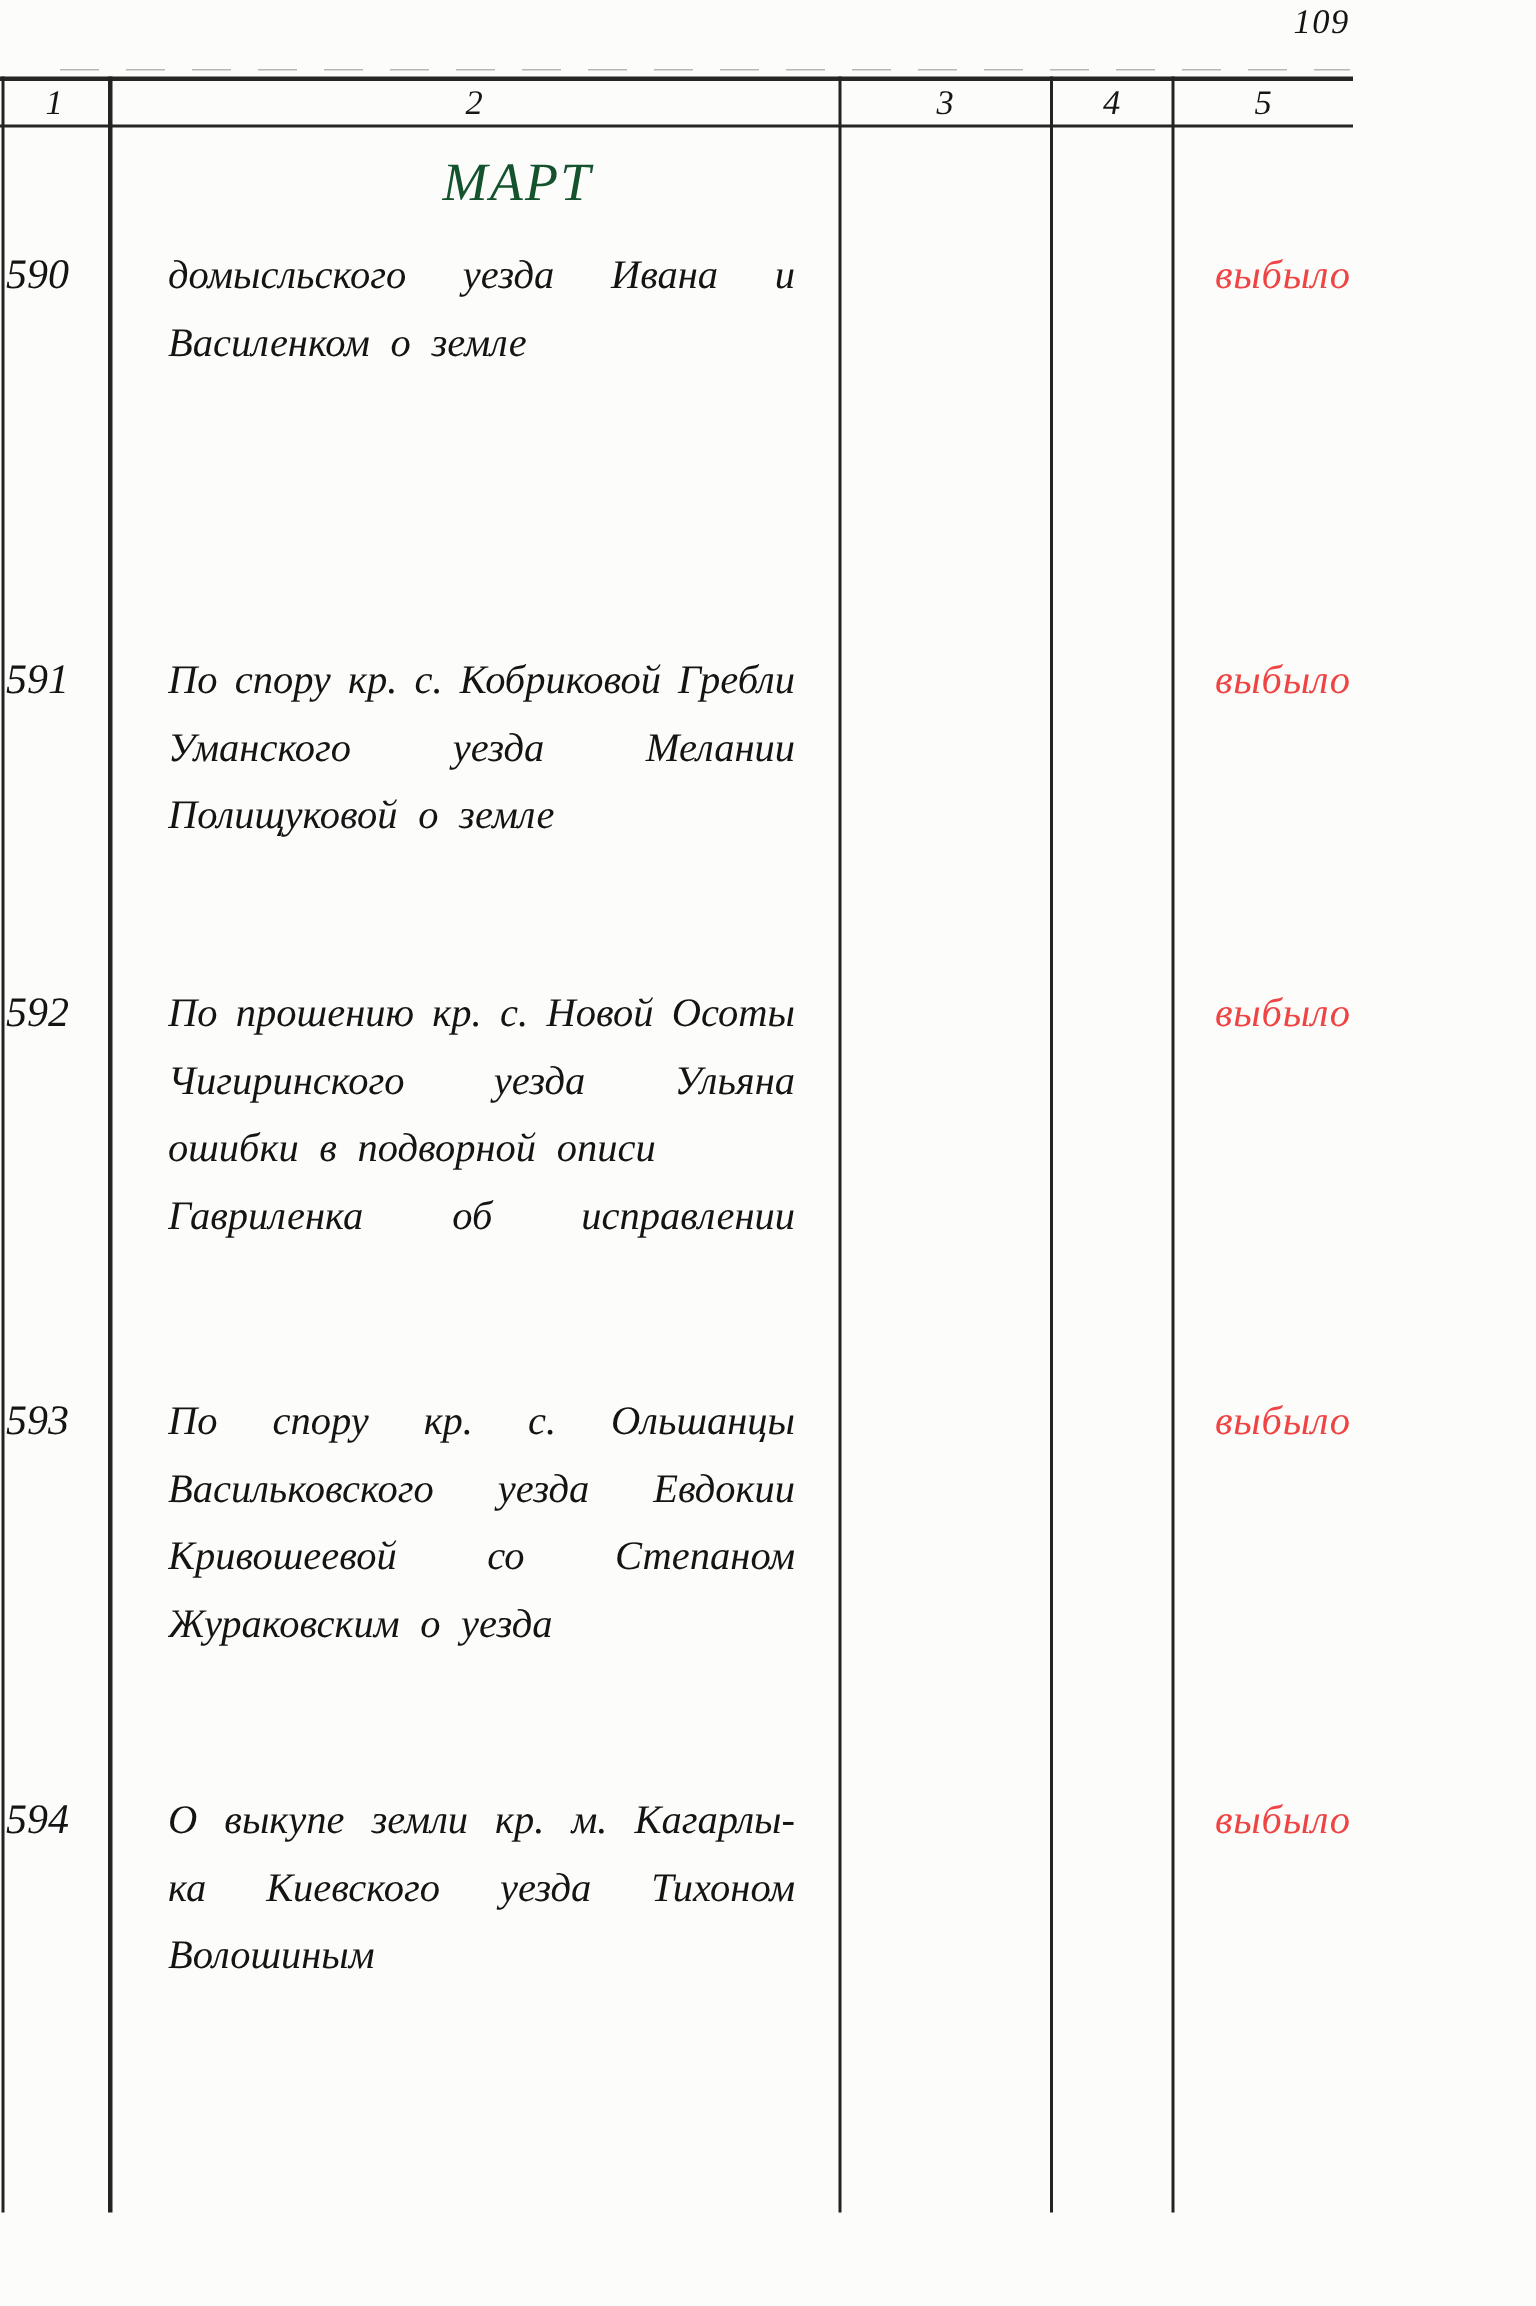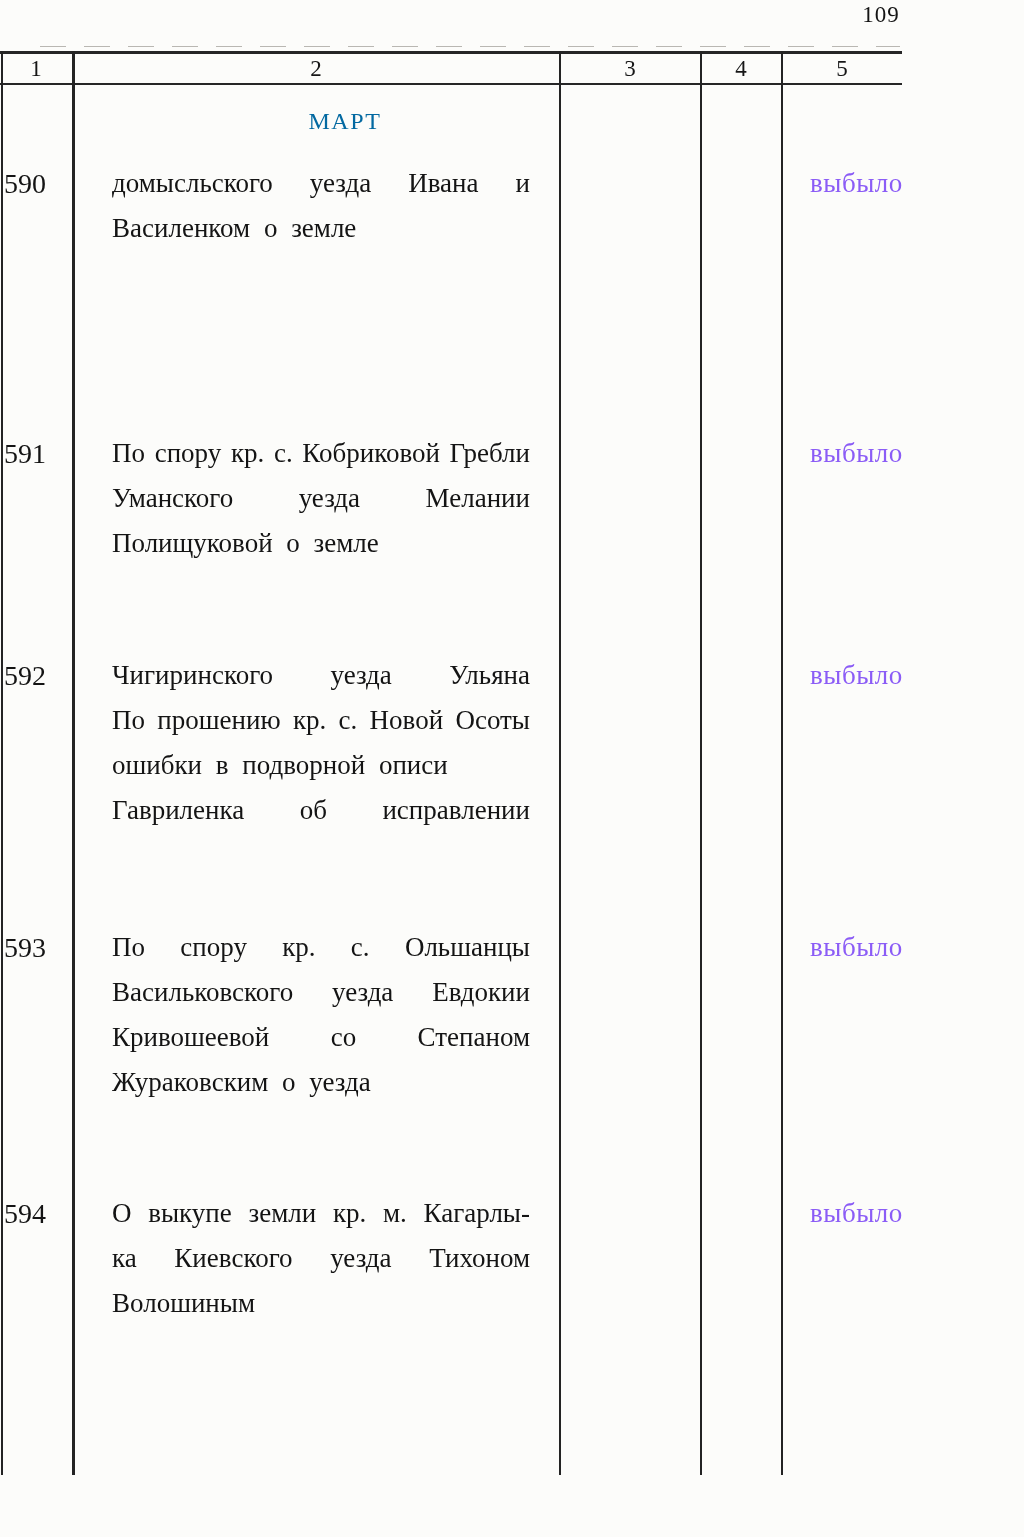--- a/index.html
+++ b/index.html
@@ -8,20 +8,21 @@
     font-family:"Liberation Serif","DejaVu Serif",serif;
   }
   .page{
     position:relative;
     width:1024px;
     height:1537px;
     margin:0 auto;
     background:#fcfcfa;
     color:#1a1a1a;
     overflow:hidden;
+    font-style:italic;
   }
   
   .page-number{
     position:absolute;
     left:856px; top:2px;
     width:50px;
     font-size:23px;
     letter-spacing:1px;
     text-align:center;
     color:#141414;
@@ -51,25 +52,25 @@
   .ch1{left:0;width:72px;}
   .ch2{left:72px;width:488px;}
   .ch3{left:560px;width:140px;}
   .ch4{left:701px;width:80px;}
   .ch5{left:782px;width:120px;}
   
   .month-header{
     position:absolute;
     left:215px;top:99px;width:260px;
     text-align:center;
-    font-size:24px;
+    font-size:36px;
     letter-spacing:1.5px;
     line-height:45px;
     height:45px;
-    color:#0369a1;
+    color:#14532d;
   }
   
   .row{position:absolute;left:0;width:1024px;}
   .row-590{top:161px;}
   .row-591{top:431px;}
   .row-592{top:653px;}
   .row-593{top:925px;}
   .row-594{top:1191px;}
   .case-no{
     position:absolute;left:4px;top:0;width:60px;
@@ -91,21 +92,21 @@
   .case-text .ln.last{
     text-align:center;
     -moz-text-align-last:left;
     text-align-last:left;
     word-spacing:7px;
   }
   .case-status{
     position:absolute;left:810px;top:0;width:110px;
     font-size:27px;line-height:45px;
     letter-spacing:0.5px;
-    color:#8b5cf6;
+    color:#ef4444;
   }
 </style>
 </head>
 <body>
 
 <div class="page">
 
   <div class="page-number">109</div>
 
   <div class="hline ghost"></div>
@@ -140,22 +141,22 @@
       <div class="ln">По спору кр. с. Кобриковой Гребли</div>
       <div class="ln">Уманского уезда Мелании</div>
       <div class="ln last">Полищуковой о земле</div>
     </div>
     <div class="case-status">выбыло</div>
   </div>
 
   <div class="row row-592">
     <div class="case-no">592</div>
     <div class="case-text">
+      <div class="ln">По прошению кр. с. Новой Осоты</div>
       <div class="ln">Чигиринского уезда Ульяна</div>
-      <div class="ln">По прошению кр. с. Новой Осоты</div>
       <div class="ln last">ошибки в подворной описи</div>
       <div class="ln">Гавриленка об исправлении</div>
     </div>
     <div class="case-status">выбыло</div>
   </div>
 
   <div class="row row-593">
     <div class="case-no">593</div>
     <div class="case-text">
       <div class="ln">По спору кр. с. Ольшанцы</div>

